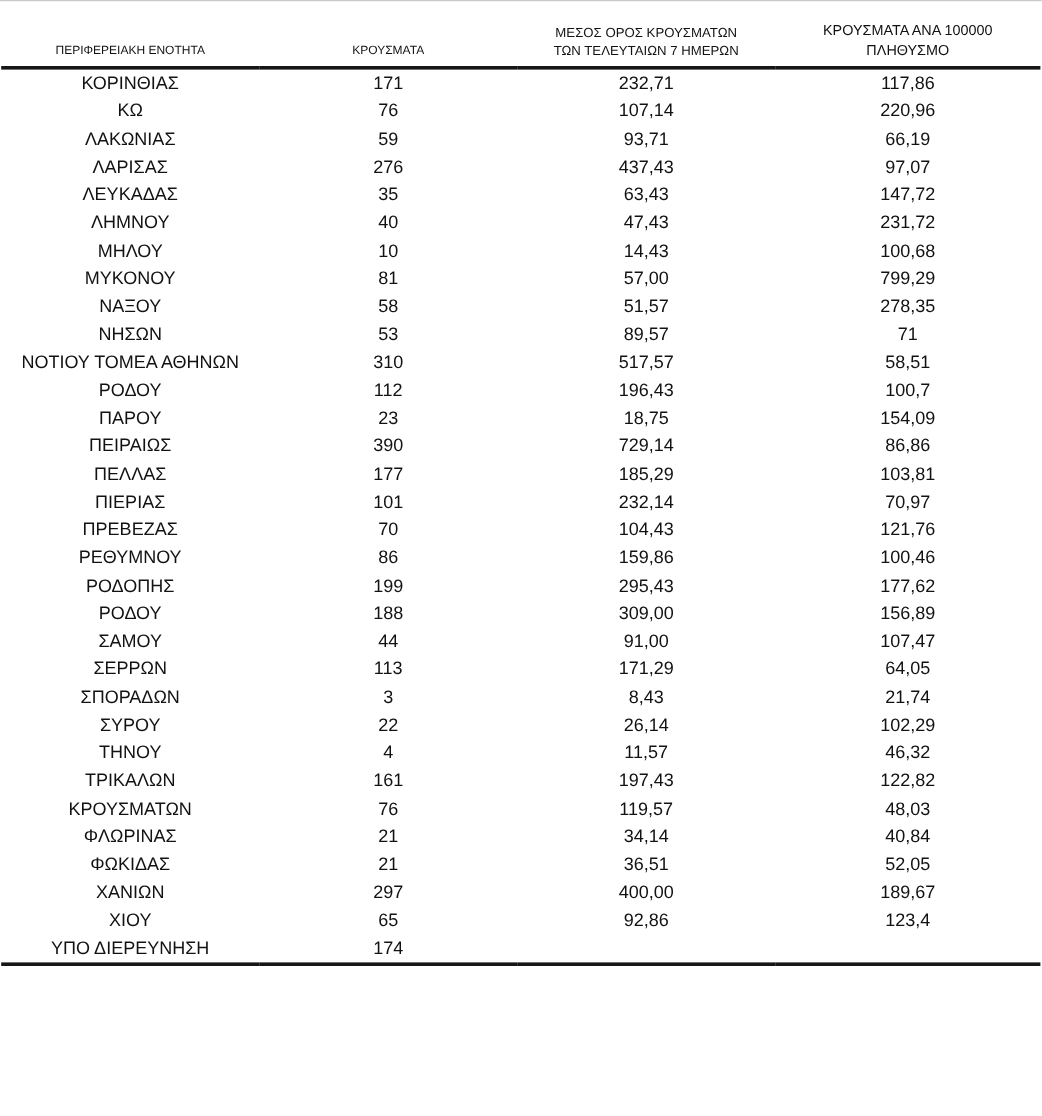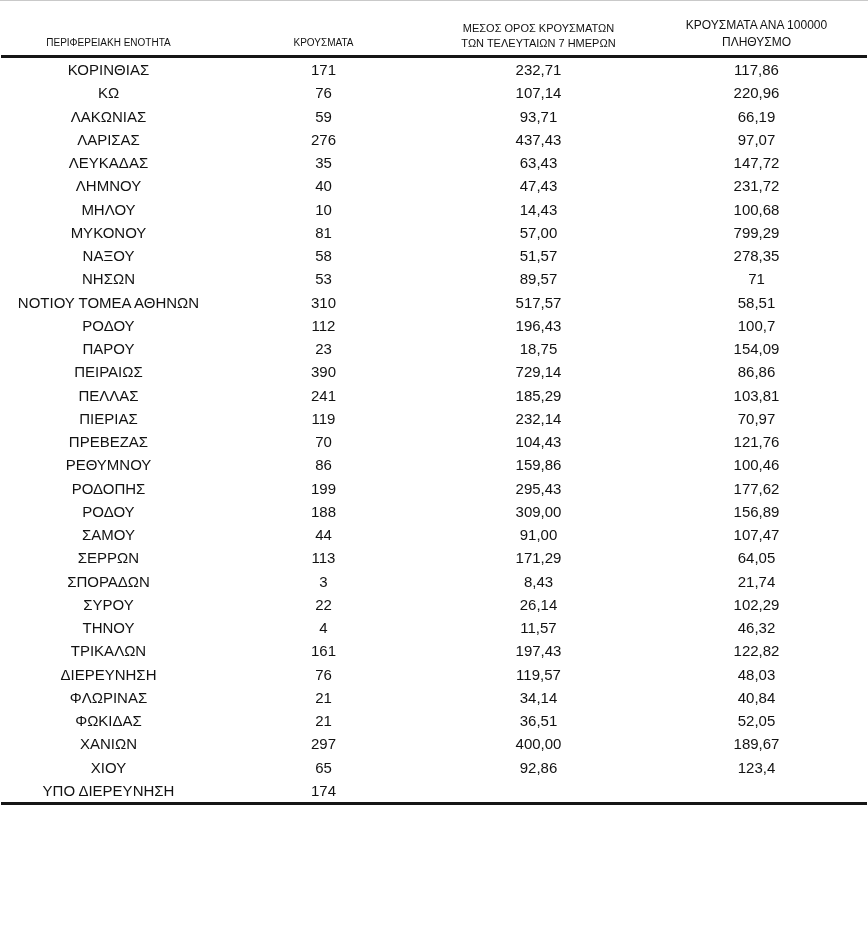--- a/index.html
+++ b/index.html
@@ -198,28 +198,28 @@
 
   <tr>
     <td>ΠΕΙΡΑΙΩΣ</td>
     <td>390</td>
     <td>729,14</td>
     <td>86,86</td>
   </tr>
 
   <tr>
     <td>ΠΕΛΛΑΣ</td>
-    <td>241</td>
+    <td>177</td>
     <td>185,29</td>
     <td>103,81</td>
   </tr>
 
   <tr>
     <td>ΠΙΕΡΙΑΣ</td>
-    <td>119</td>
+    <td>101</td>
     <td>232,14</td>
     <td>70,97</td>
   </tr>
 
   <tr>
     <td>ΠΡΕΒΕΖΑΣ</td>
     <td>70</td>
     <td>104,43</td>
     <td>121,76</td>
   </tr>
@@ -281,21 +281,21 @@
   </tr>
 
   <tr>
     <td>ΤΡΙΚΑΛΩΝ</td>
     <td>161</td>
     <td>197,43</td>
     <td>122,82</td>
   </tr>
 
   <tr>
-    <td>ΔΙΕΡΕΥΝΗΣΗ</td>
+    <td>ΚΡΟΥΣΜΑΤΩΝ</td>
     <td>76</td>
     <td>119,57</td>
     <td>48,03</td>
   </tr>
 
   <tr>
     <td>ΦΛΩΡΙΝΑΣ</td>
     <td>21</td>
     <td>34,14</td>
     <td>40,84</td>

